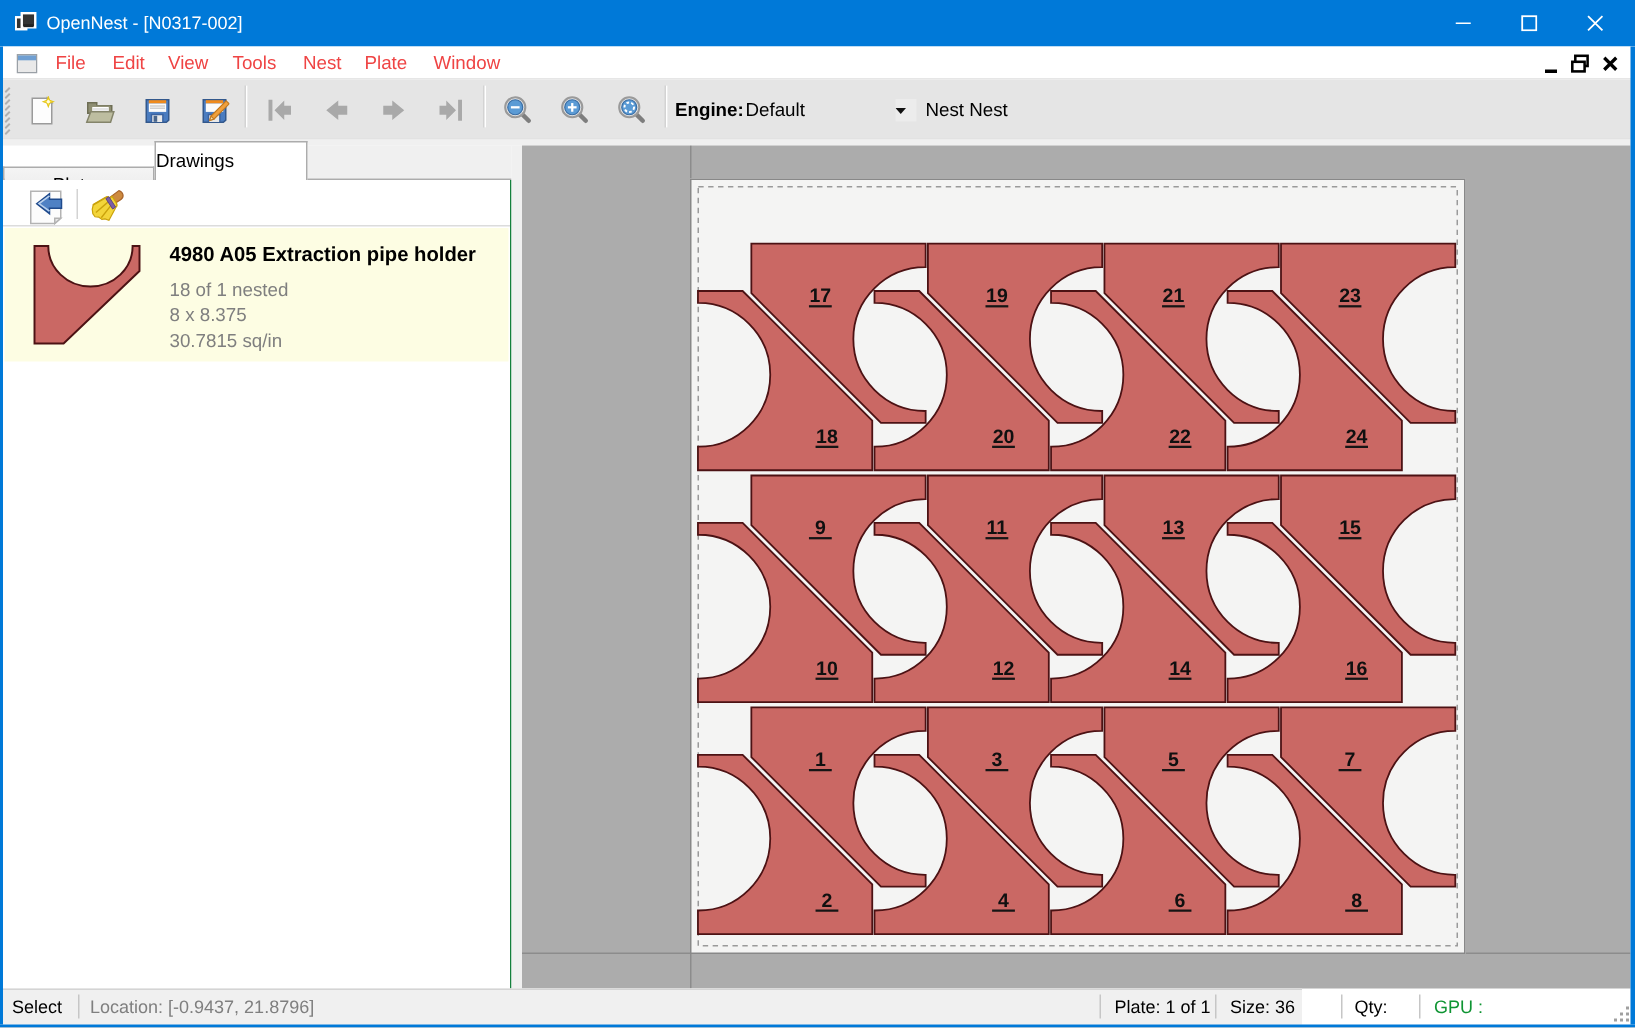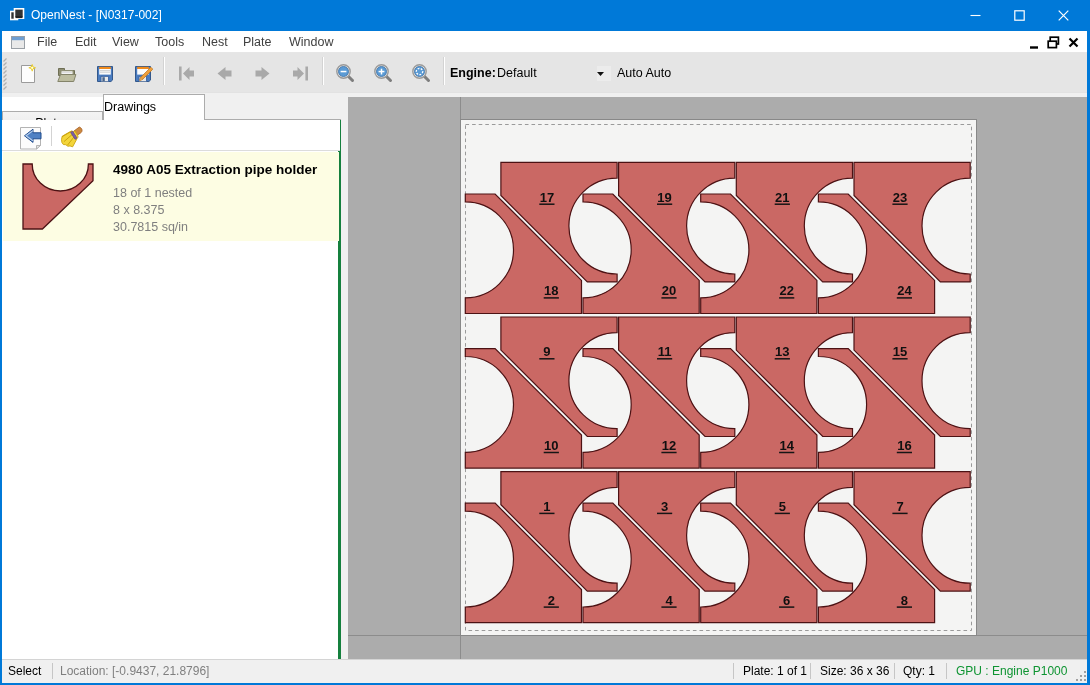--- a/index.html
+++ b/index.html
@@ -2,46 +2,46 @@
 <html><head><meta charset="utf-8"><style>
 * { margin:0; padding:0; box-sizing:border-box; }
 html,body { width:1090px; height:685px; overflow:hidden; }
 body { font-family:"Liberation Sans", sans-serif; position:relative; background:#fff; }
 .abs { position:absolute; }
 
 #titlebar { left:0; top:0; width:1090px; height:31px; background:#0079d8; }
 #title { left:31px; top:0; height:31px; line-height:31px; color:#fff; font-size:12px; }
 
 #menubar { left:0; top:31px; width:1090px; height:22px; background:#fff; border-bottom:1px solid #e6e6e6; }
-.mi { position:absolute; top:0; height:22px; line-height:22px; font-size:12.5px; color:#404040; }
+.mi { position:absolute; top:0; height:22px; line-height:22px; font-size:12.5px; color:#ef4444; }
 
 #toolbar { left:0; top:53px; width:1090px; height:40px; background:#e5e5e5; border-bottom:1px solid #e2e2e2; }
 .tsep { position:absolute; top:4px; height:28px; width:2px; background:#d3d3d3; border-right:1px solid #fff; }
 .tlabel { position:absolute; top:0; height:40px; line-height:40px; font-size:12.5px; color:#000; }
 #understrip { left:0; top:93px; width:1090px; height:4px; background:#f0f0f0; }
 
 #tabPlates { left:2px; top:111px; width:101px; height:22px; background:linear-gradient(#f4f4f4,#e9e9e9); border:1px solid #acacac; border-bottom:none; font-size:12.5px; color:#000; text-align:center; line-height:22px; }
 #tabDrawings { left:103px; top:94px; width:102px; height:26px; background:#fff; border:1px solid #acacac; border-bottom:none; font-size:12.5px; color:#000; line-height:24px; z-index:3; }
 #tabfill { left:205px; top:97px; width:136px; height:22px; background:#f0f0f0; }
 #tabline { left:2px; top:119px; width:339px; height:1px; background:#acacac; }
 
-#panel { left:2px; top:120px; width:339px; height:539px; background:#fff; border-right:3px solid #15803d; }
+#panel { left:2px; top:120px; width:339px; height:539px; background:#fff; border-right:1px solid #15803d; }
 #ptool { left:0; top:0; width:338px; height:31px; background:#fff; border-bottom:1px solid #dcdcdc; }
 #psep { left:49px; top:6px; width:1px; height:20px; background:#d3d3d3; }
 #item { left:1px; top:32px; width:336px; height:89px; background:#fdfde3; }
 #ititle { left:110px; top:10px; font-size:13.5px; font-weight:bold; color:#000; }
 .igray { position:absolute; left:110px; font-size:12.5px; color:#7f7f7f; }
 
 #canvas { left:348px; top:97px; width:739px; height:562px; background:#acacac; overflow:hidden; }
 #splitter { left:341px; top:97px; width:7px; height:562px; background:#f0f0f0; }
 #guideV { left:112px; top:0; width:1px; height:562px; background:#8c8c8c; }
 #guideH { left:0; top:538px; width:739px; height:1px; background:#8c8c8c; }
 #page { left:112px; top:22px; width:517px; height:517px; background:#f4f4f3; border:1px solid #888; }
 
-#status { left:0; top:659px; width:1090px; height:24px; background:#f0f0f0; border-top:1px solid #d4d4d4; }
+#status { left:0; top:659px; width:868px; height:24px; background:#f0f0f0; border-top:1px solid #d4d4d4; }
 .st { position:absolute; top:0; height:22px; line-height:22px; font-size:12px; color:#000; }
 .ssep { position:absolute; top:3px; width:1px; height:16px; background:#c6c6c6; }
 #bborder { left:0; top:683px; width:1090px; height:2px; background:#0079d8; }
 #lborder { left:0; top:31px; width:2px; height:652px; background:#0079d8; }
 #rborder { left:1087px; top:31px; width:3px; height:652px; background:#0079d8; }
 svg { display:block; }
 </style></head>
 <body>
 
 <div id="titlebar" class="abs">
@@ -173,21 +173,21 @@
     <circle cx="7.5" cy="7.5" r="3.2" fill="none" stroke="#fff" stroke-width="1.3" stroke-dasharray="1.8 1.4"></circle>
   </svg>
   <div class="tsep" style="left:443px"></div>
   <div class="tlabel" style="left:450px;font-weight:bold">Engine:</div>
   <div class="tlabel" style="left:497px">Default</div>
   <div class="abs" style="left:597px;top:13px;width:14px;height:15px;background:#ececec;text-align:center">
     <svg width="7" height="4" style="margin-top:6px">
         <path d="M0 0 h7 l-3.5 4 z" fill="#111"></path>
       </svg>
   </div>
-  <div class="tlabel" style="left:617px">Auto Auto</div>
+  <div class="tlabel" style="left:617px">Nest Nest</div>
 </div>
 <div id="understrip" class="abs"></div>
 
 <div id="tabfill" class="abs"></div>
 <div id="tabline" class="abs"></div>
 <div id="tabPlates" class="abs">Plates</div>
 <div id="tabDrawings" class="abs">Drawings</div>
 
 <div id="panel" class="abs">
   <div id="ptool" class="abs">

